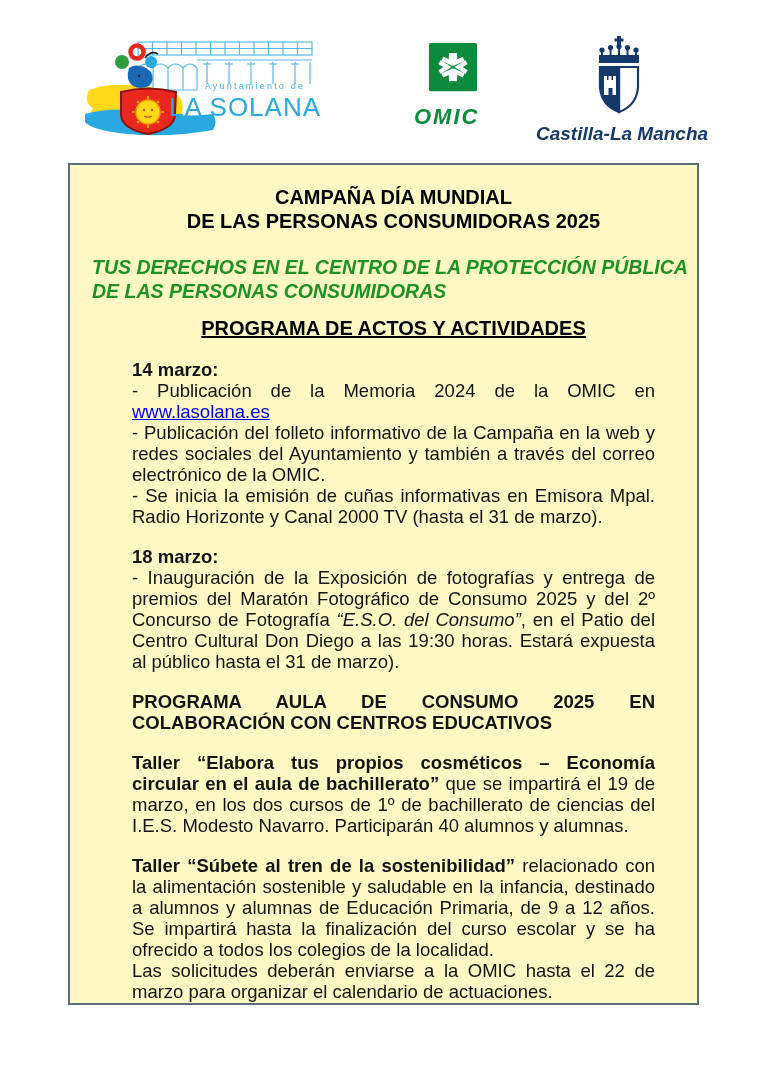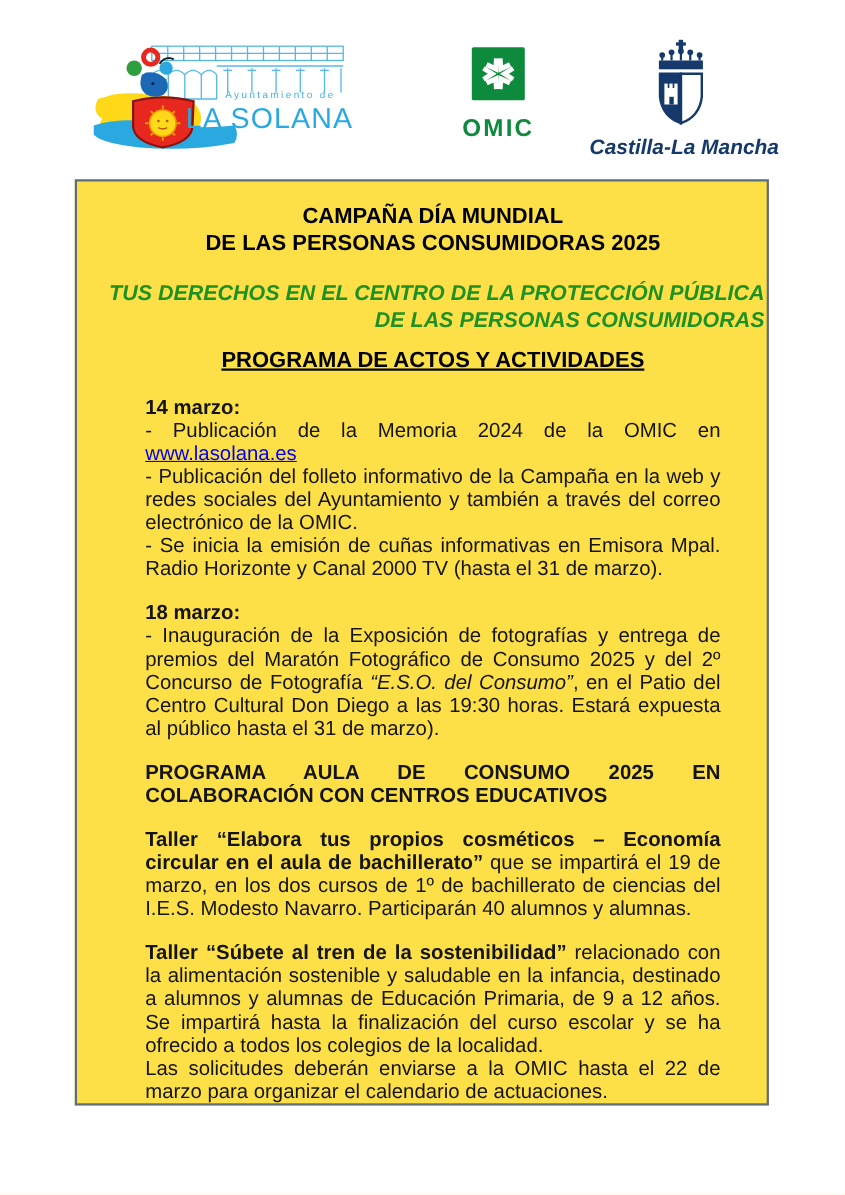--- a/index.html
+++ b/index.html
@@ -7,35 +7,35 @@
     position:relative; width:766px; height:1086px; background:#ffffff;
     font-family:"Liberation Sans", sans-serif; overflow:hidden;
   }
 
   
   .logo-lasolana { position:absolute; left:85px; top:40px; width:235px; height:98px; }
   .ls-sub   { font-size:9px; letter-spacing:2.2px; fill:#3fb0e8; font-family:"Liberation Sans",sans-serif; }
   .ls-title { font-size:26px; letter-spacing:1px; fill:#2aa9e1; font-family:"Liberation Sans",sans-serif; }
   .bld { stroke:#56b8e8; stroke-width:1.2; fill:none; }
 
-  .logo-omic { position:absolute; left:414px; top:42px; width:78px; text-align:center; }
+  .logo-omic { position:absolute; left:414px; top:42px; width:78px; text-align:left;font-style:italic; }
   .omic-square { display:block; margin:0 auto; }
   .omic-label { margin-top:4px; font-size:22px; font-weight:bold; letter-spacing:2px; color:#0e8a3c; }
 
   .logo-clm { position:absolute; left:536px; top:36px; width:166px; text-align:center;font-style:italic; }
   .clm-label { margin-top:5px; font-size:19px; font-weight:bold; color:#15396b; letter-spacing:0px; white-space:nowrap; }
 
   
   .poster-box {
     position:absolute; left:68px; top:163px; width:631px; height:842px;
-    background:#fde047; border:2px solid #5b6e7c; box-sizing:border-box;
+    background:#fef9c3; border:2px solid #5b6e7c; box-sizing:border-box;
     padding:20px 42px 0 62px; color:#141414; overflow:hidden;
   }
   .box-title { text-align:center; font-size:20px; line-height:24px; font-weight:bold; color:#000000; }
-  .slogan { margin:22px -40px 0; text-align:right; font-size:19.5px; line-height:24px;
+  .slogan { margin:22px -40px 0; text-align:left; font-size:19.5px; line-height:24px;
             font-weight:bold; font-style:italic; color:#1e9125; }
   .slogan div { white-space:nowrap; }
   .program-heading { margin-top:14px; text-align:center; font-size:20px; font-weight:bold; color:#000000; }
   .program-heading .u { text-decoration:underline; }
 
   .section { margin-top:19px; font-size:18.5px; line-height:21px; text-align:justify; }
   .sec-heading { font-weight:bold; }
   .sec-heading-caps { font-weight:bold; }
   .b  { font-weight:bold; }
   .it { font-style:italic; }

